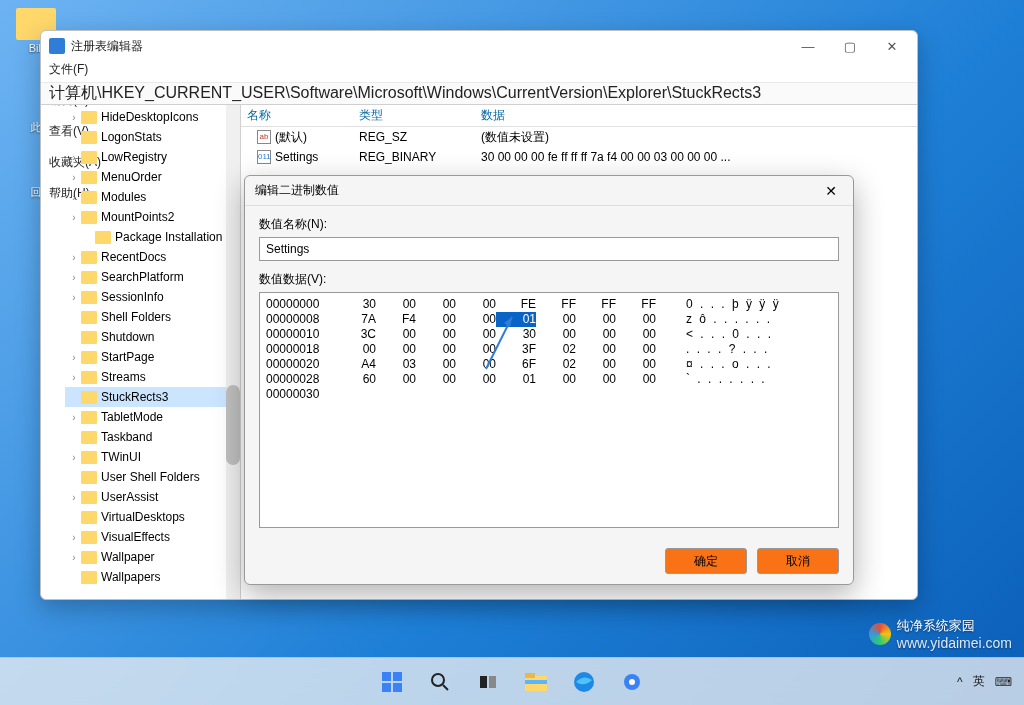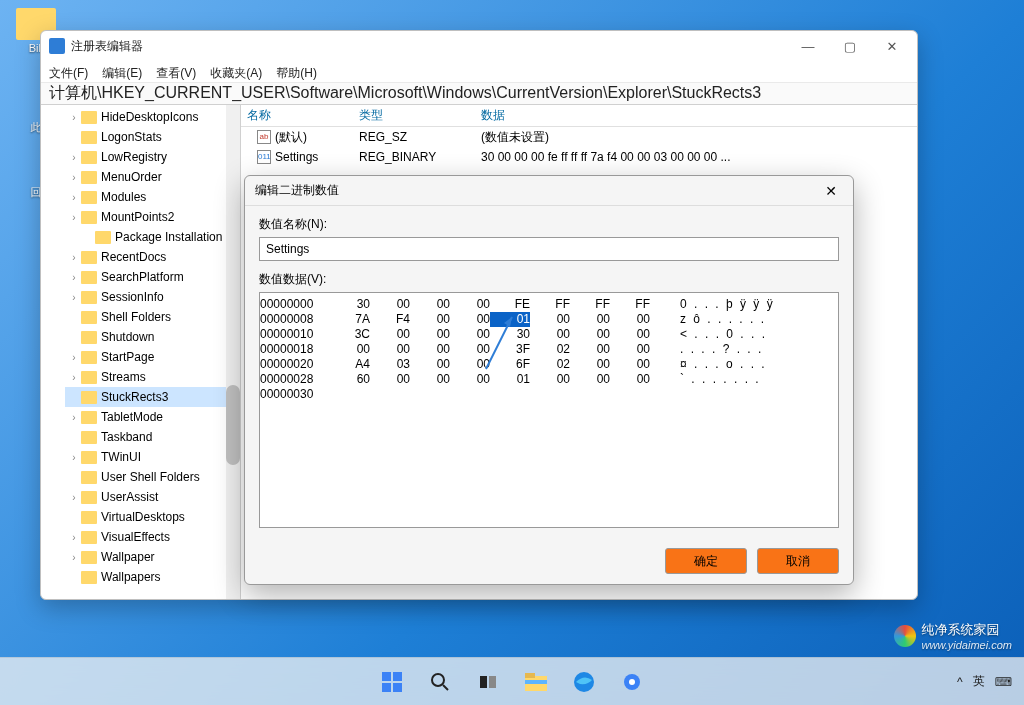--- a/index.html
+++ b/index.html
@@ -12,21 +12,21 @@
 .di2 { top: 120px; left: 12px; }
 .di3 { top: 185px; left: 12px; }
 
 
 .window { position: absolute; left: 40px; top: 30px; width: 878px; height: 570px; background: #fff; border: 1px solid #bfbfbf; border-radius: 6px; box-shadow: 0 8px 24px rgba(0,0,0,.25); display: flex; flex-direction: column; }
 .titlebar { height: 30px; display: flex; align-items: center; padding: 0 4px 0 8px; }
 .titlebar .app-ic { width: 16px; height: 16px; background: #2e7dd6; margin-right: 6px; border-radius: 2px; }
 .titlebar .title { font-size: 12px; color: #222; flex: 1; }
 .winctrls { display: flex; }
 .winctrls div { width: 42px; height: 30px; display: flex; align-items: center; justify-content: center; color: #555; font-size: 13px; cursor: pointer; }
-.menubar { height: 22px; display: flex; align-items: flex-end; padding: 0 8px; font-size: 12px; gap: 14px; color: #222; border-bottom: 1px solid #eaeaea; }
+.menubar { height: 22px; display: flex; align-items: flex-start; padding: 0 8px; font-size: 12px; gap: 14px; color: #222; border-bottom: 1px solid #eaeaea; flex-direction: column; }
 .menubar span { cursor: pointer; }
 .addrbar { height: 22px; display: flex; align-items: center; padding: 0 8px; font-size: 16px; color: #222; border-bottom: 1px solid #d0d0d0; background: #fafafa; }
 .content { flex: 1; display: flex; overflow: hidden; }
 
 
 .tree { width: 200px; border-right: 1px solid #d0d0d0; overflow-y: auto; font-size: 12px; padding: 2px 0 2px 24px; position: relative; }
 .tree-scroll { position: absolute; right: 0; top: 0; bottom: 0; width: 14px; background: #f0f0f0; }
 .tree-thumb { position: absolute; right: 0; top: 280px; width: 14px; height: 80px; background: #c0c0c0; border-radius: 7px; }
 .tree-item { display: flex; align-items: center; height: 20px; padding-left: 4px; cursor: pointer; white-space: nowrap; }
 .tree-item.child { padding-left: 18px; }
@@ -47,41 +47,41 @@
 .reg-ic.bin { color: #2e7dd6; }
 
 
 .dialog { position: absolute; left: 244px; top: 175px; width: 610px; height: 410px; background: #f5f5f5; border: 1px solid #999; border-radius: 6px; box-shadow: 0 10px 30px rgba(0,0,0,.3); display: flex; flex-direction: column; }
 .dlg-title { height: 30px; display: flex; align-items: center; padding: 0 10px; font-size: 12px; border-bottom: 1px solid #ddd; }
 .dlg-title span:first-child { flex: 1; }
 .dlg-close { width: 24px; text-align: center; cursor: pointer; font-size: 14px; }
 .dlg-body { flex: 1; padding: 10px 14px; font-size: 12px; display: flex; flex-direction: column; }
 .dlg-body label { display: block; margin-bottom: 4px; }
 .dlg-input { width: 100%; height: 24px; border: 1px solid #999; padding: 0 6px; font-size: 12px; background: #fff; margin-bottom: 10px; }
-.hex-wrap { flex: 1; border: 1px solid #999; background: #fff; padding: 4px 0; font-family: "Consolas", monospace; font-size: 12px; line-height: 15px; overflow: hidden; position: relative; }
+.hex-wrap { flex: 1; border: 1px solid #999; background: #fff; padding: 4px 6px; font-family: "Consolas", monospace; font-size: 12px; line-height: 15px; overflow: hidden; position: relative; }
 .hex-row { display: flex; white-space: pre; }
 .hex-addr { width: 70px; }
 .hex-bytes { display: flex; }
 .hex-bytes span { width: 40px; text-align: right; }
 .hex-bytes span.sel { background: #0a63c7; color: #fff; }
 .hex-ascii { margin-left: 30px; letter-spacing: 2px; }
 .arrow-annot { position: absolute; left: 218px; top: 20px; width: 40px; height: 60px; pointer-events: none; }
 .dlg-footer { height: 46px; display: flex; justify-content: flex-end; align-items: center; gap: 10px; padding: 0 14px; }
 .dlg-btn { width: 82px; height: 26px; border: 1px solid #999; background: #f97316; border-radius: 3px; font-size: 12px; cursor: pointer; }
 
 
 .taskbar { position: absolute; left: 0; right: 0; bottom: 0; height: 48px; background: rgba(243,243,243,.75); backdrop-filter: blur(10px); display: flex; align-items: center; justify-content: center; border-top: 1px solid rgba(0,0,0,.08); }
 .taskbar-center { display: flex; gap: 8px; }
 .tb-item { width: 40px; height: 40px; display: flex; align-items: center; justify-content: center; border-radius: 4px; cursor: pointer; }
 .tb-right { position: absolute; right: 12px; display: flex; align-items: center; gap: 10px; font-size: 12px; color: #222; }
 
 
 .watermark { position: absolute; right: 12px; bottom: 54px; display: flex; align-items: center; gap: 6px; font-size: 13px; color: #fff; text-shadow: 0 1px 2px rgba(0,0,0,.5); }
 .wm-logo { width: 22px; height: 22px; border-radius: 50%; background: conic-gradient(#e74c3c, #f1c40f, #2ecc71, #3498db, #e74c3c); }
-.url { font-size: 11px; opacity: .85; font-style: italic; }
+.url { font-size: 14px; opacity: .85; }
 </style>
 </head>
 <body>
 
 <div class="desktop-icon di1"><div class="folder-ic"></div><span>Bill</span></div>
 <div class="desktop-icon di2"><span>此</span></div>
 <div class="desktop-icon di3"><span>回</span></div>
 
 <div class="window">
   <div class="titlebar">

